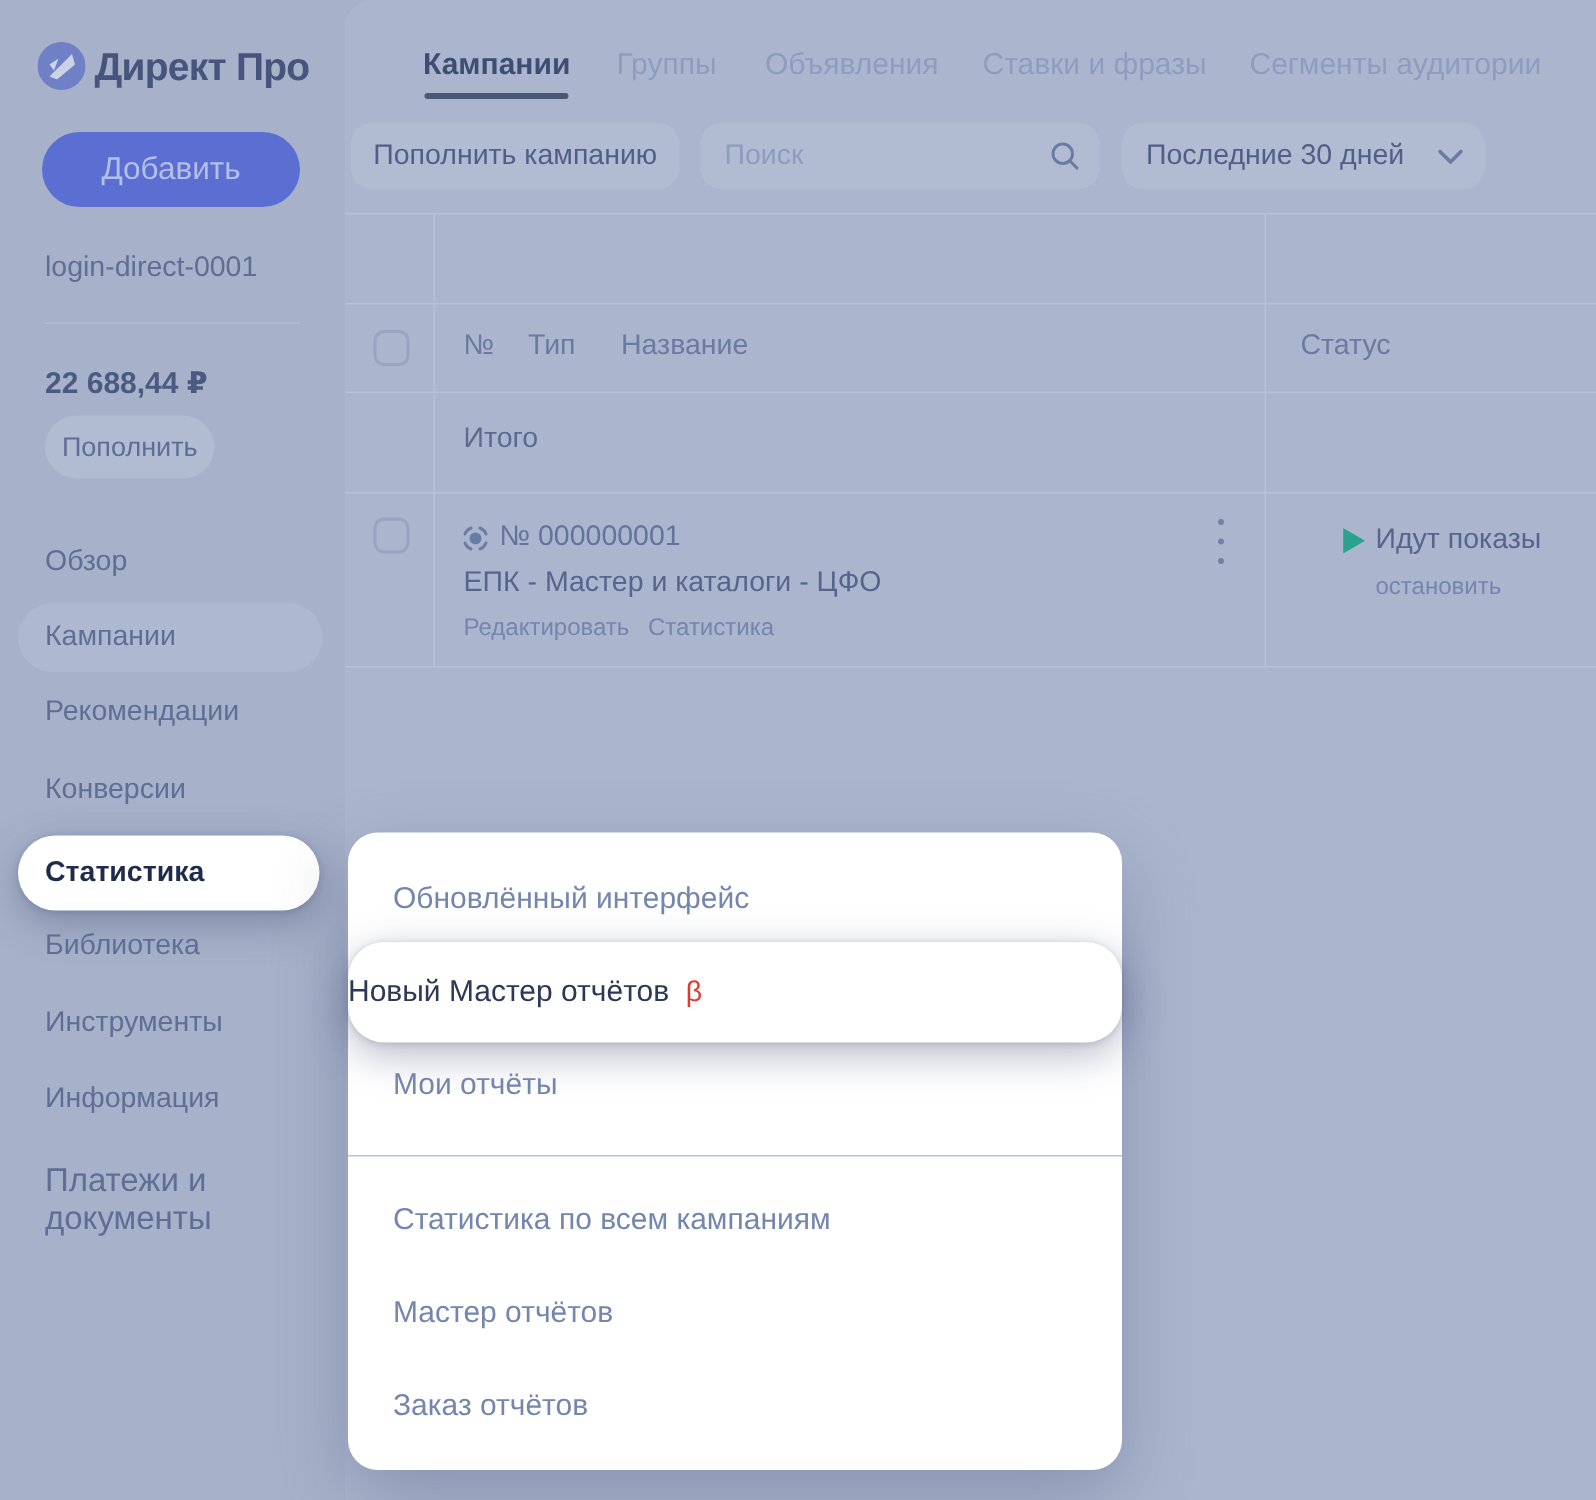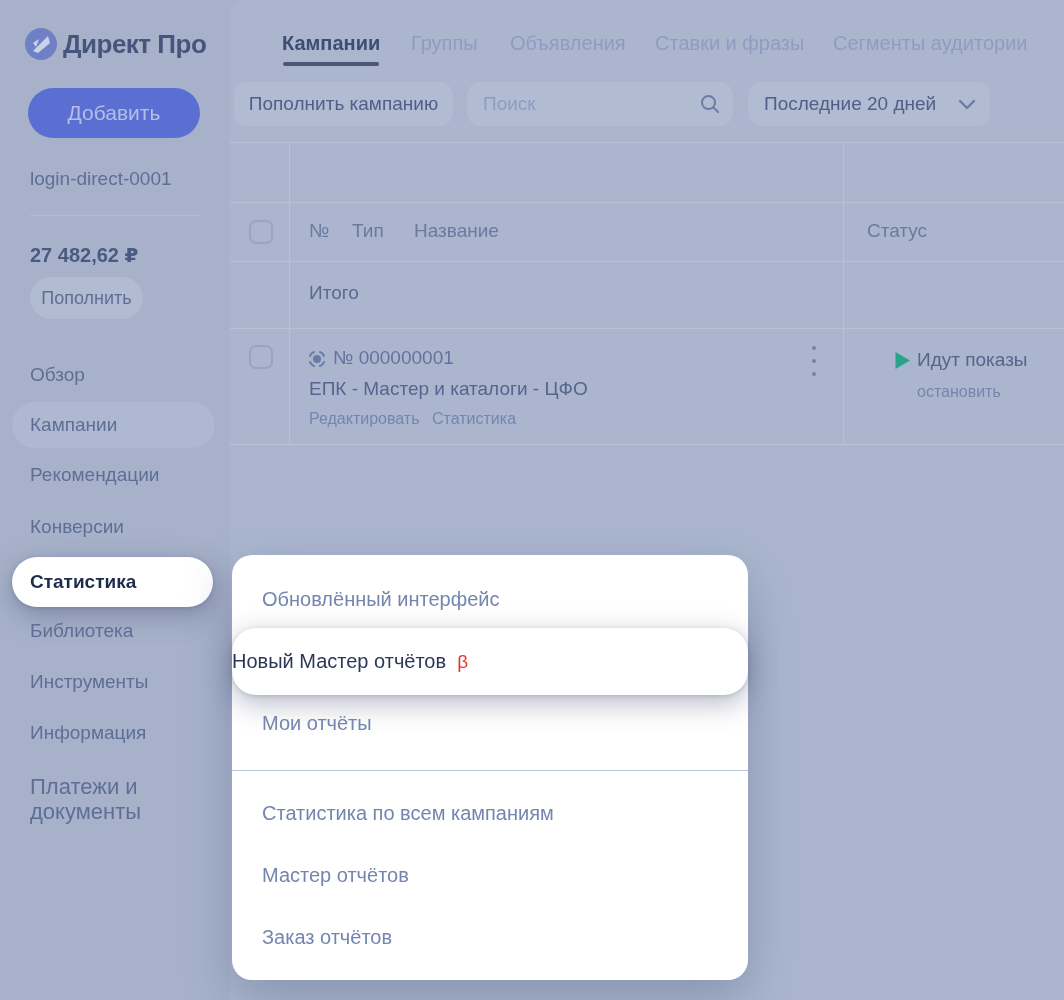--- a/index.html
+++ b/index.html
@@ -76,21 +76,21 @@
   <svg class="abs" style="left:25px;top:28px" width="32" height="32" viewBox="0 0 32 32">
     <circle cx="16" cy="16" r="16" fill="#6f80c6"></circle>
     <path d="M23 8 L25 15 L13 25 L8 23 Z" fill="#ccd2e6"></path>
     <path d="M8 15 L14 11 L11 19 Z" fill="#ccd2e6"></path>
   </svg>
   <div class="abs logo-text">Директ Про</div>
 
   <div class="abs add-btn">Добавить</div>
   <div class="abs login">login-direct-0001</div>
   <div class="abs side-divider"></div>
-  <div class="abs balance">27 482,62 ₽</div>
+  <div class="abs balance">22 688,44 ₽</div>
   <div class="abs topup">Пополнить</div>
 
   <div class="abs nav-pill-dim"></div>
   <div class="abs nav-pill-white"></div>
 
   <div class="abs nav-item" style="top:361px">Обзор</div>
   <div class="abs nav-item" style="top:411px">Кампании</div>
   <div class="abs nav-item" style="top:461px">Рекомендации</div>
   <div class="abs nav-item" style="top:513px">Конверсии</div>
   <div class="abs nav-item hl" style="top:568px">Статистика</div>
@@ -114,21 +114,21 @@
 
   <div class="abs pill pill-search">
     <input type="text" placeholder="Поиск" style="">
     <svg class="search-icon" width="22" height="22" viewBox="0 0 22 22">
       <circle cx="9.5" cy="9.5" r="6.5" fill="none" stroke="#6b7ca4" stroke-width="2"></circle>
       <line x1="14.5" y1="14.5" x2="19" y2="19" stroke="#6b7ca4" stroke-width="2" stroke-linecap="round"></line>
     </svg>
   </div>
 
   <div class="abs pill pill-date">
-    <span>Последние 20 дней</span>
+    <span>Последние 30 дней</span>
     <svg class="chev" width="18" height="11" viewBox="0 0 18 11">
       <polyline points="2,2 9,9 16,2" fill="none" stroke="#6b7ca4" stroke-width="2.4" stroke-linecap="round" stroke-linejoin="round"></polyline>
     </svg>
   </div>
 </div>
 
 <div>
   <div class="abs hline" style="top:142px"></div>
   <div class="abs hline" style="top:202px"></div>
   <div class="abs hline" style="top:261px"></div>

